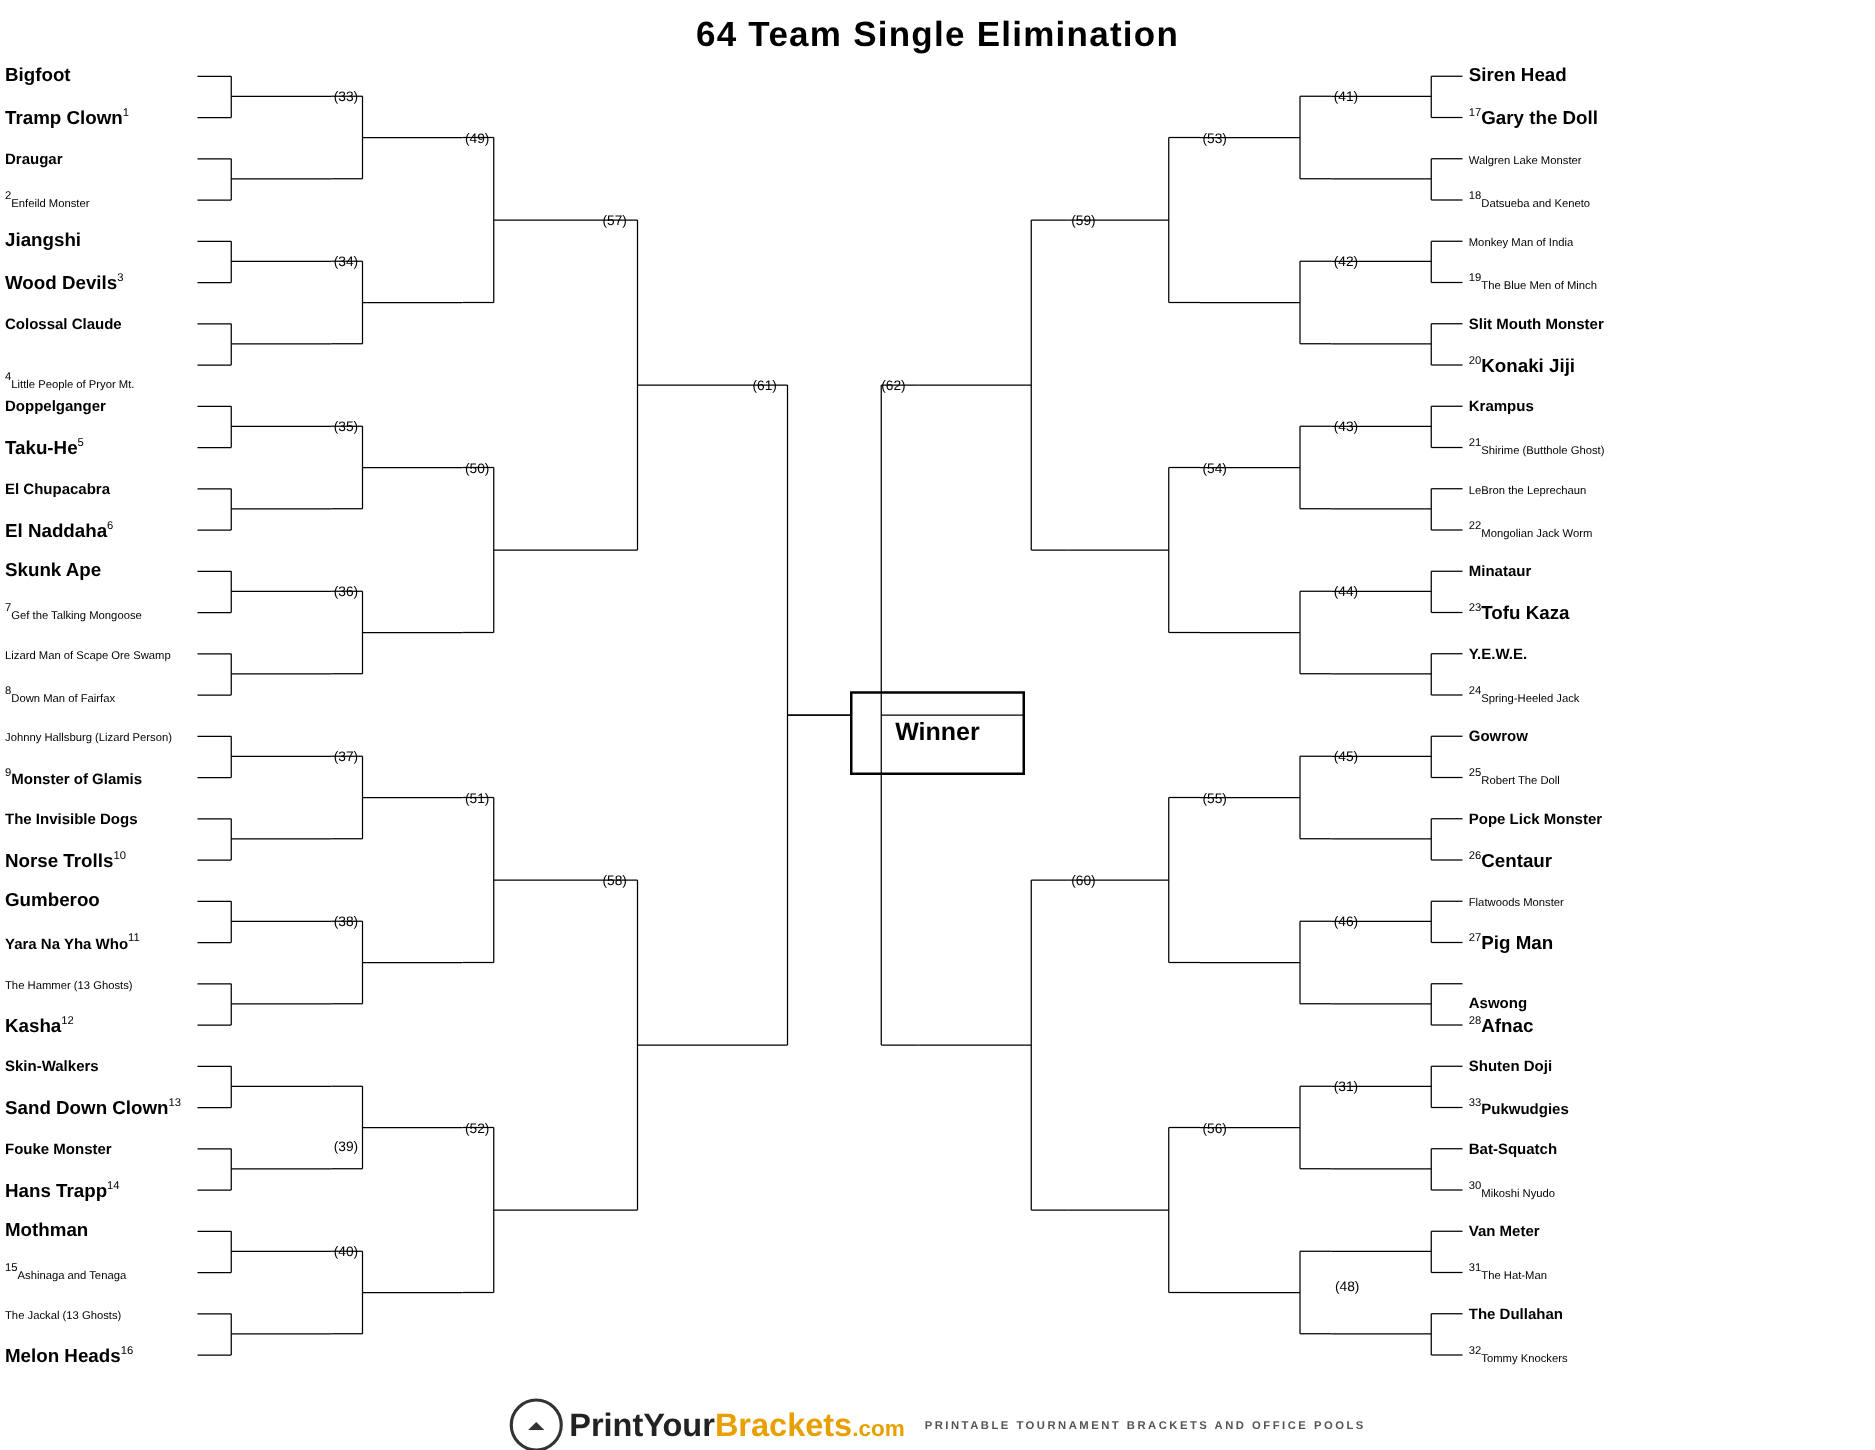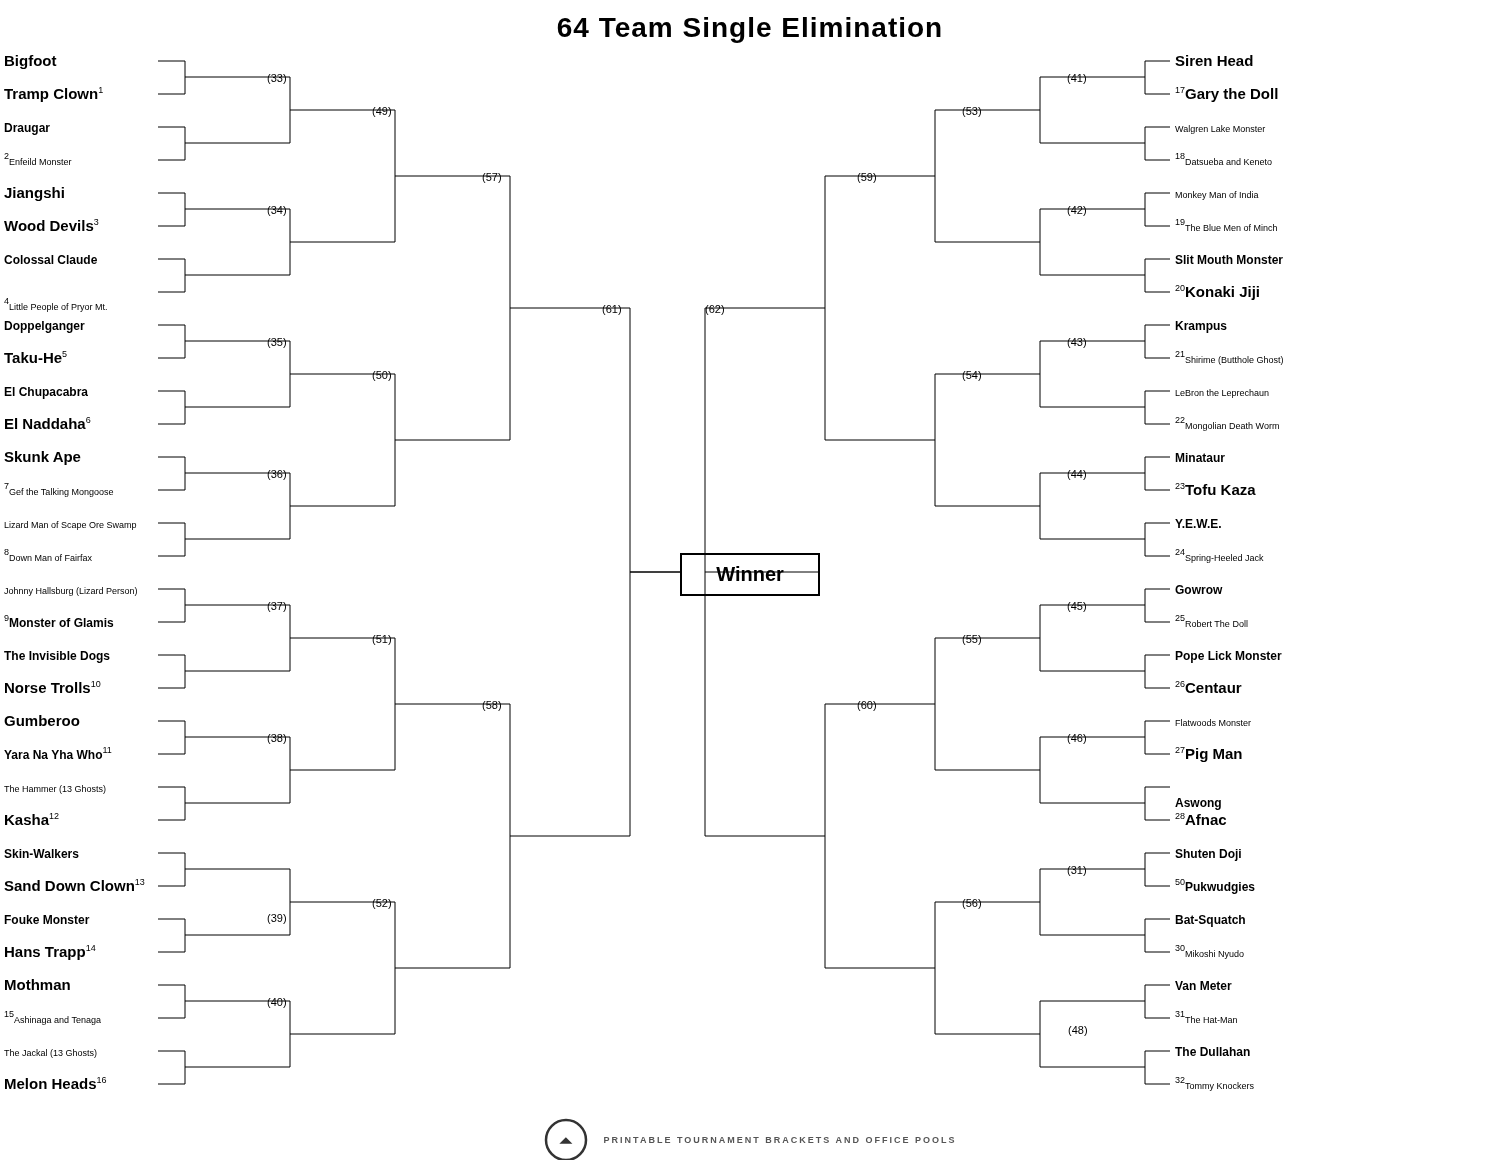--- a/index.html
+++ b/index.html
@@ -594,21 +594,21 @@
 
 <div style="position:absolute;top:301px;left:1175px;">
   <sup class="seed-sup">21</sup><span class="team-label sm">Shirime (Butthole Ghost)</span>
 </div>
 
 <div style="position:absolute;top:334px;left:1175px;">
   <span class="team-label sm">LeBron the Leprechaun</span>
 </div>
 
 <div style="position:absolute;top:367px;left:1175px;">
-  <sup class="seed-sup">22</sup><span class="team-label sm">Mongolian Death Worm</span>
+  <sup class="seed-sup">22</sup><span class="team-label sm">Mongolian Jack Worm</span>
 </div>
 
 <div style="position:absolute;top:400px;left:1175px;">
   <span class="team-label md">Minataur</span>
 </div>
 
 <div style="position:absolute;top:433px;left:1175px;">
   <sup class="seed-sup">23</sup><span class="team-label lg">Tofu Kaza</span>
 </div>
 
@@ -650,21 +650,21 @@
 
 <div style="position:absolute;top:763px;left:1175px;">
   <sup class="seed-sup">28</sup><span class="team-label lg">Afnac</span>
 </div>
 
 <div style="position:absolute;top:796px;left:1175px;">
   <span class="team-label md">Shuten Doji</span>
 </div>
 
 <div style="position:absolute;top:829px;left:1175px;">
-  <sup class="seed-sup">50</sup><span class="team-label md">Pukwudgies</span>
+  <sup class="seed-sup">33</sup><span class="team-label md">Pukwudgies</span>
 </div>
 
 <div style="position:absolute;top:862px;left:1175px;">
   <span class="team-label md">Bat-Squatch</span>
 </div>
 
 <div style="position:absolute;top:895px;left:1175px;">
   <sup class="seed-sup">30</sup><span class="team-label sm">Mikoshi Nyudo</span>
 </div>
 
@@ -678,29 +678,32 @@
 
 <div style="position:absolute;top:994px;left:1175px;">
   <span class="team-label md">The Dullahan</span>
 </div>
 
 <div style="position:absolute;top:1027px;left:1175px;">
   <sup class="seed-sup">32</sup><span class="team-label sm">Tommy Knockers</span>
 </div>
 
 <div style="position:absolute;top:505px;left:680px;width:140px;">
-  <div style="border:2px solid #000;padding:8px 12px;text-align:center;">
+  <div style="border:2px solid #000;padding:20px 12px;text-align:center;">
     <span style="font-size:20px;font-weight:bold;">Winner</span>
   </div>
 </div>
 
 </div>
 
 <div class="footer" style="padding:10px 0 6px 0;background:#fff;">
   <div class="footer-logo">
 
     <svg width="44" height="44" viewBox="0 0 44 44">
       <circle cx="22" cy="22" r="20" fill="none" stroke="#333" stroke-width="2.5"></circle>
       <text x="22" y="28" text-anchor="middle" font-size="16" font-weight="bold" fill="#333">⏶</text>
     </svg>
+    <div>
+      <span style="font-size:26px;font-weight:900;color:#222;">PrintYour</span><span style="font-size:26px;font-weight:900;color:#e8a000;">Brackets</span><span style="font-size:18px;font-weight:900;color:#e8a000;">.com</span>
+    </div>
   </div>
   <div class="footer-sub" style="font-size:9px;letter-spacing:2px;font-weight:bold;color:#555;text-align:center;margin-left:8px;">PRINTABLE TOURNAMENT BRACKETS AND OFFICE POOLS</div>
 </div>
 
 </body></html>

